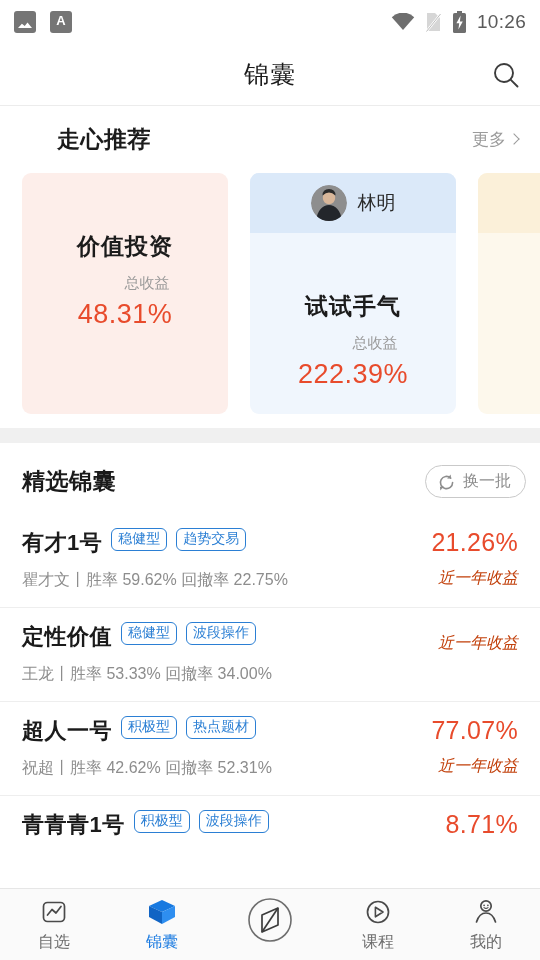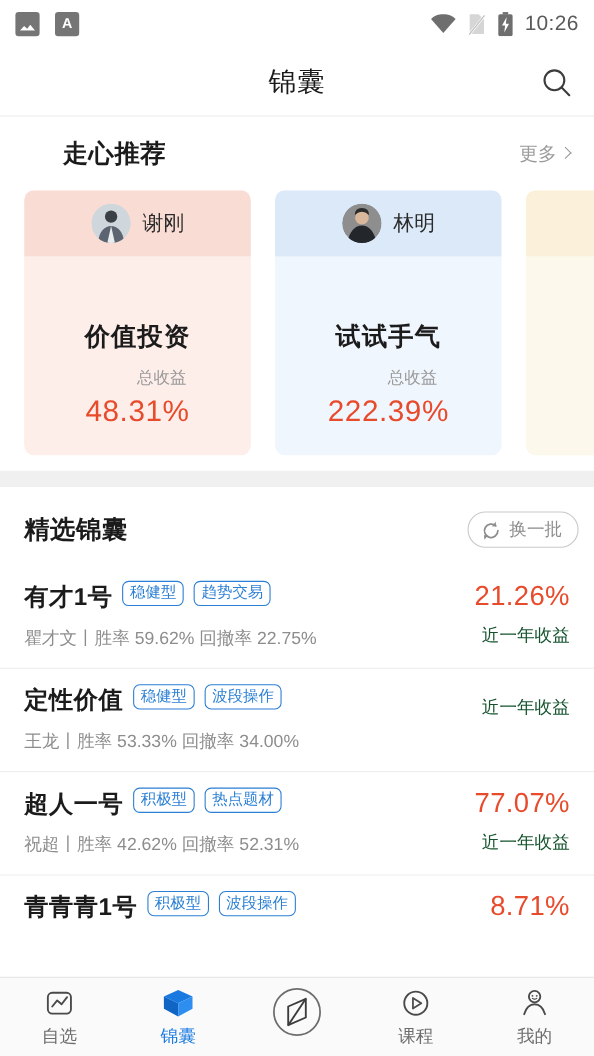--- a/index.html
+++ b/index.html
@@ -97,21 +97,21 @@
   .row-left { flex:1 1 auto; min-width:0; }
   .row-titleline { display:flex; align-items:flex-start; gap:9px; }
   .row-name { font-size:22px; font-weight:bold; color:#1b1b1b; letter-spacing:0.5px; white-space:nowrap; }
   .tag {
     border:1px solid #2b7fd4; color:#2b7fd4; border-radius:6px;
     font-size:14px; padding:1px 6px 2px 6px; line-height:1.25; white-space:nowrap;
   }
   .row-meta { font-size:16px; color:#8d8d8d; margin-top:12px; white-space:nowrap; }
   .row-right { flex:0 0 auto; text-align:right; padding-left:10px; }
   .row-val { font-size:25px; color:#e84b2c; letter-spacing:0.3px; }
-  .row-valsub { font-size:16px; color:#14532d; margin-top:11px; }
+  .row-valsub { font-size:16px; color:#c2410c; margin-top:11px;font-style:italic; }
 
   
   .list-clip { max-height:334px; overflow:hidden; }
 
   
   .tabbar {
     position:absolute; left:0; bottom:0; width:540px; height:72px;
     background:#fafafa; border-top:1px solid #e6e6e6;
     display:flex; align-items:center;
   }
@@ -172,31 +172,20 @@
       <span class="sec-title">走心推荐</span>
       <span class="more-link">
         <span>更多</span>
         <span class="chev"></span>
       </span>
     </div>
 
     <div class="card-rail">
 
       <div class="rcard" style="background:#fdeeea">
-        <div class="rcard-head" style="background:#f9ddd5">
-          <span class="avatar">
-            <svg width="36" height="36" viewBox="0 0 36 36">
-              <circle cx="18" cy="18" r="18" fill="#cfd6dc"></circle>
-              <circle cx="18" cy="12" r="5.6" fill="#3b3f46"></circle>
-              <path d="M6 36 C7 25 12.5 20.5 18 20.5 C23.5 20.5 29 25 30 36 Z" fill="#5b6470"></path>
-              <path d="M18 20.5 L14.5 36 H21.5 Z" fill="#e8ecef"></path>
-            </svg>
-          </span>
-          <span class="rcard-name">谢刚</span>
-        </div>
         <div class="rcard-body">
           <div class="rcard-title">价值投资</div>
           <div class="rcard-sub">总收益</div>
           <div class="rcard-val">48.31%</div>
         </div>
       </div>
 
       <div class="rcard" style="background:#f0f6fd">
         <div class="rcard-head" style="background:#dbe9f9">
           <span class="avatar">

